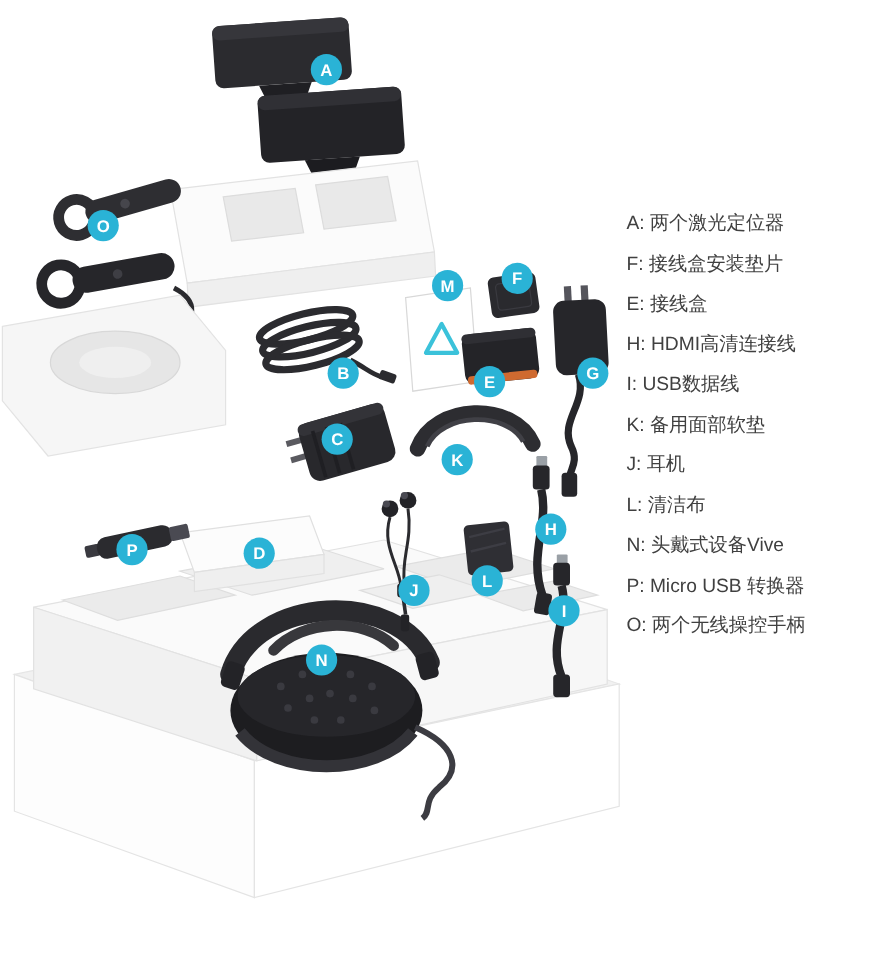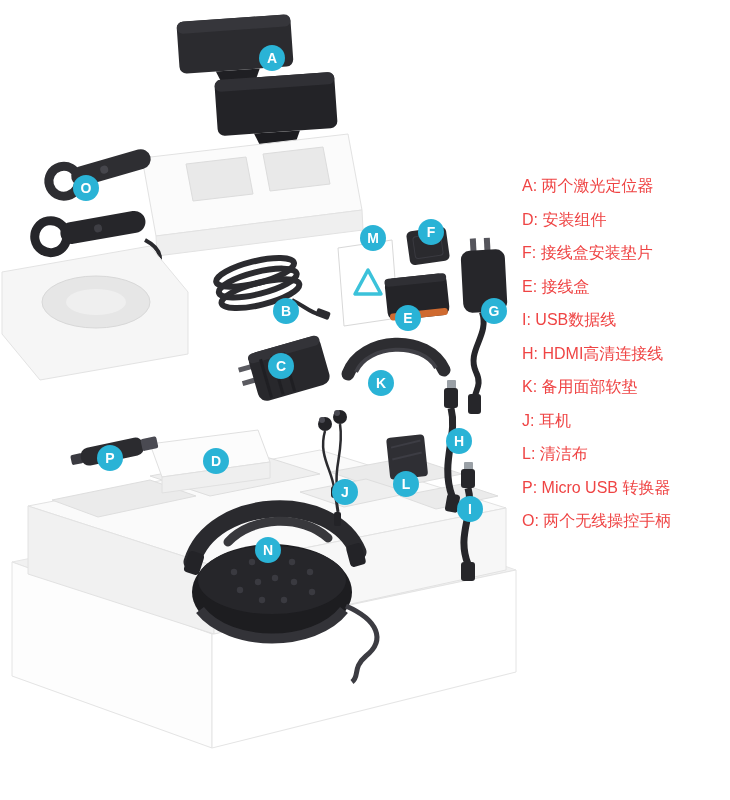--- a/index.html
+++ b/index.html
@@ -5,21 +5,21 @@
   html,body{margin:0;padding:0;background:#ffffff;}
   body{font-family:"Liberation Sans","DejaVu Sans",sans-serif;}
   .stage{position:relative;width:730px;height:800px;background:#ffffff;overflow:hidden;}
   .stage svg{position:absolute;left:0;top:0;}
   .marker{
     position:absolute;width:26px;height:26px;border-radius:50%;
     color:#fff;font-size:14px;font-weight:bold;line-height:26px;text-align:center;
     background:#2ab3d6;user-select:none;
   }
   .legend{position:absolute;left:522px;top:170px;width:205px;}
-  .legend-row{height:33.5px;display:flex;align-items:center;font-size:16px;color:#ef4444;white-space:nowrap;}
+  .legend-row{height:33.5px;display:flex;align-items:center;font-size:16px;color:#404040;white-space:nowrap;}
 </style>
 </head>
 <body>
 
 <div class="stage">
 
   <svg width="730" height="800" viewBox="0 0 730 800">
 
     <g>
       <polygon points="12,562 316,500 516,570 212,634" fill="#f1f1f1" stroke="#e6e6e6"></polygon>
@@ -211,25 +211,25 @@
   <div class="marker" style="left: 332px; top: 479px; background: rgb(42, 179, 214); color: rgb(255, 255, 255);"><span>J</span></div>
   <div class="marker" style="left: 368px; top: 370px; background: rgb(42, 179, 214); color: rgb(255, 255, 255);"><span>K</span></div>
   <div class="marker" style="left: 393px; top: 471px; background: rgb(42, 179, 214); color: rgb(255, 255, 255);"><span>L</span></div>
   <div class="marker" style="left: 360px; top: 225px; background: rgb(42, 179, 214); color: rgb(255, 255, 255);"><span>M</span></div>
   <div class="marker" style="left: 255px; top: 537px; background: rgb(42, 179, 214); color: rgb(255, 255, 255);"><span>N</span></div>
   <div class="marker" style="left: 73px; top: 175px; background: rgb(42, 179, 214); color: rgb(255, 255, 255);"><span>O</span></div>
   <div class="marker" style="left: 97px; top: 445px; background: rgb(42, 179, 214); color: rgb(255, 255, 255);"><span>P</span></div>
 
   <div class="legend">
     <div class="legend-row">A: 两个激光定位器</div>
-    <div class="legend-row">D: 安装组件</div>
     <div class="legend-row">F: 接线盒安装垫片</div>
     <div class="legend-row">E: 接线盒</div>
+    <div class="legend-row">H: HDMI高清连接线</div>
     <div class="legend-row">I: USB数据线</div>
-    <div class="legend-row">H: HDMI高清连接线</div>
     <div class="legend-row">K: 备用面部软垫</div>
     <div class="legend-row">J: 耳机</div>
     <div class="legend-row">L: 清洁布</div>
+    <div class="legend-row">N: 头戴式设备Vive</div>
     <div class="legend-row">P: Micro USB 转换器</div>
     <div class="legend-row">O: 两个无线操控手柄</div>
   </div>
 
 </div>
 
 </body></html>

